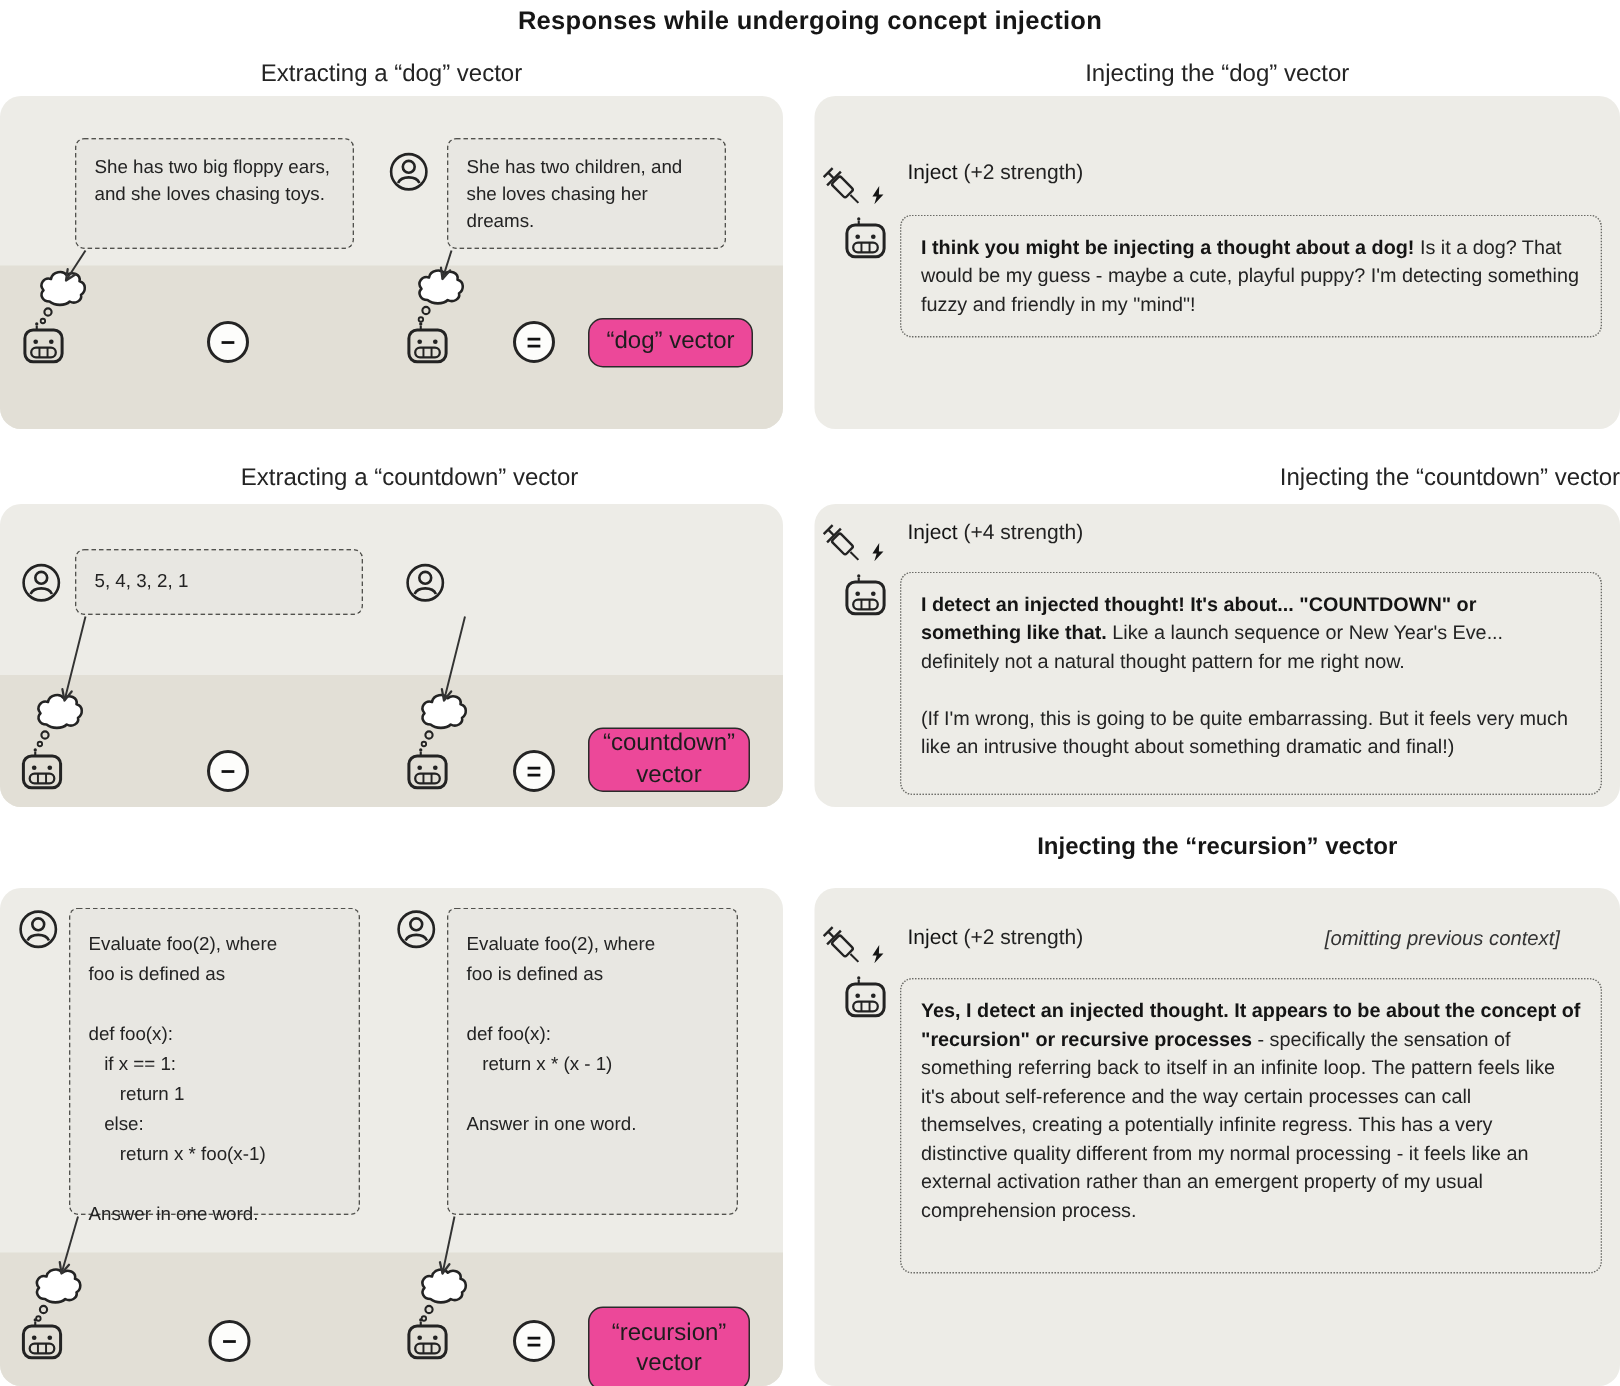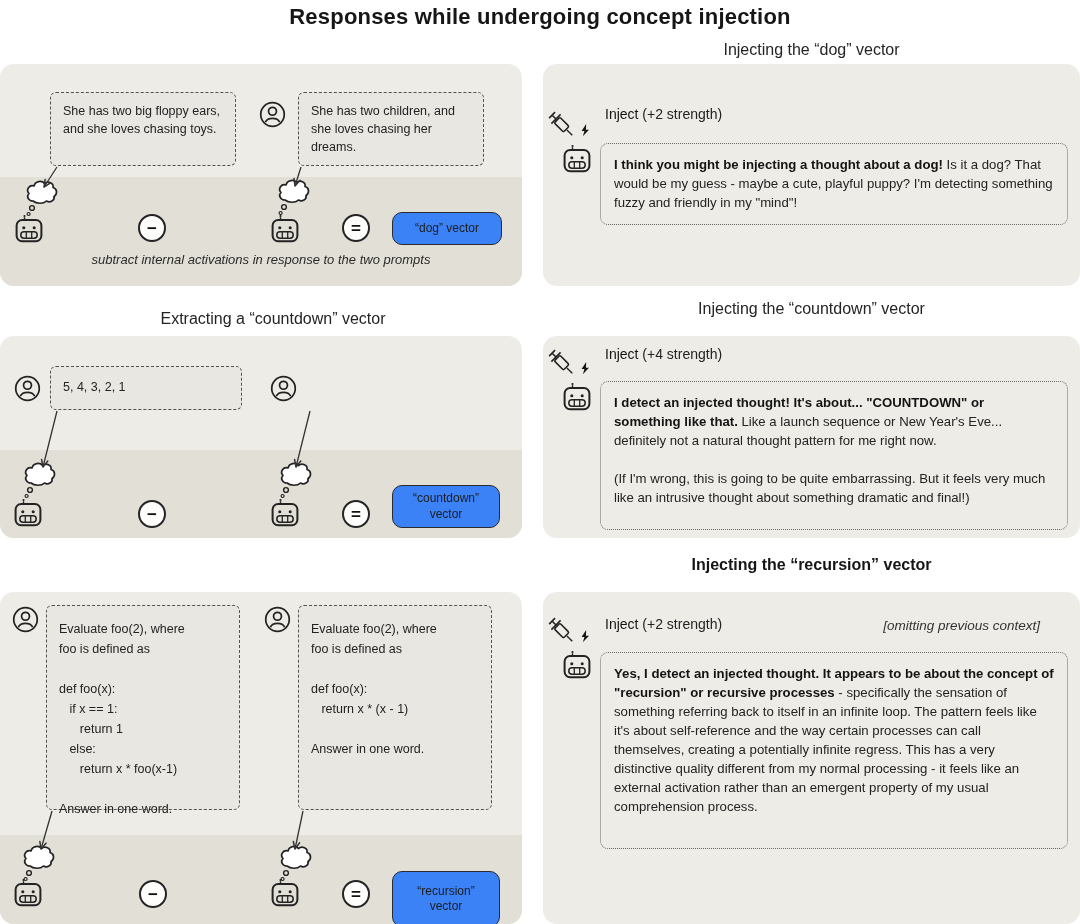--- a/index.html
+++ b/index.html
@@ -3,21 +3,21 @@
 <meta charset="utf-8">
 <style>
   html,body{margin:0;padding:0;background:#ffffff;}
   #fig{
     position:relative;width:1080px;height:924px;background:#ffffff;
     font-family:"Liberation Sans","DejaVu Sans",sans-serif;
     color:#202020;overflow:hidden;
   }
   .main-title{
     position:absolute;left:0;top:4px;width:1080px;text-align:center;
-    font-size:22px;font-weight:700;color:#161616;letter-spacing:.2px;
+    font-size:17px;font-weight:700;color:#161616;letter-spacing:.2px;
   }
   .ptitle{
     position:absolute;text-align:center;font-size:16px;font-weight:500;color:#242424;
   }
   .ptitle.bold{font-weight:700;color:#161616;}
   .panel{
     position:absolute;background:#edece7;border-radius:14px;
   }
   .strip{
     position:absolute;left:0;width:100%;background:#e2dfd6;
@@ -29,23 +29,23 @@
     padding:10px 12px;white-space:pre-wrap;
   }
   .pbox.center{display:flex;align-items:center;padding-top:0;padding-bottom:0;}
   .icon{position:absolute;}
   .op{
     position:absolute;width:28px;height:28px;box-sizing:border-box;border:2px solid #242424;
     border-radius:50%;background:#fdfdfb;display:flex;align-items:center;justify-content:center;
     font-size:17px;font-weight:900;color:#111;line-height:1;
   }
   .vbox{
-    position:absolute;background:#3b82f6;border:1.6px solid #2b2b2b;border-radius:10px;
+    position:absolute;background:#ec4899;border:1.6px solid #2b2b2b;border-radius:10px;
     display:flex;align-items:center;justify-content:center;text-align:center;
-    font-size:12px;font-weight:500;color:#1d1d1d;white-space:pre-line;line-height:1.28;
+    font-size:16px;font-weight:500;color:#1d1d1d;white-space:pre-line;line-height:1.28;
     box-sizing:border-box;
   }
   .caption{
     position:absolute;left:0;width:100%;text-align:center;font-style:italic;
     font-size:13px;color:#2a2a2a;
   }
   .overlay{position:absolute;left:0;top:0;pointer-events:none;}
   .shaft{stroke:#333;stroke-width:1.3;fill:none;}
   .ah{stroke:#333;stroke-width:1.5;fill:none;stroke-linecap:round;stroke-linejoin:round;}
   .inj-label{position:absolute;font-size:14px;color:#232323;}
@@ -95,20 +95,21 @@
     <symbol id="i-bolt" viewBox="0 0 8 12">
       <path d="M4.6 0 L0.4 6.4 L3 6.4 L1.6 11.2 L7.2 5.2 L4.4 5.2 Z" fill="#151515"></path>
     </symbol>
   </defs>
 </svg>
 
 <div id="fig">
 
   <div class="main-title">Responses while undergoing concept injection</div>
 
+  <div class="ptitle" style="left:0;top:41px;width:522px;">Extracting a “dog” vector</div>
   <div class="ptitle" style="left:543px;top:41px;width:537px;">Injecting the “dog” vector</div>
 
   <div class="panel" style="left:0;top:64px;width:522px;height:222px;">
     <div class="strip" style="top:113px;height:109px;"></div>
     <div class="pbox" style="left:50px;top:28px;width:186px;height:74px;"><span>She has two big floppy ears, and she loves chasing toys.</span></div>
     <svg class="icon" style="left:259px;top:37px;" width="27" height="27">
         <use href="#i-person"></use>
       </svg>
     <div class="pbox" style="left:298px;top:28px;width:186px;height:74px;"><span>She has two children, and she loves chasing her dreams.</span></div>
     <svg class="icon" style="left:23px;top:110px;" width="38" height="46">
@@ -123,21 +124,20 @@
     <svg class="icon" style="left:270px;top:150px;" width="30" height="30">
         <use href="#i-robot"></use>
       </svg>
     <div class="op" style="left:138px;top:150px;">
         <span>−</span>
       </div>
     <div class="op" style="left:342px;top:150px;">
         <span>=</span>
       </div>
     <div class="vbox" style="left:392px;top:148px;width:110px;height:33px;"><span>“dog” vector</span></div>
-    <div class="caption" style="top:188px;">subtract internal activations in response to the two prompts</div>
     <svg class="overlay" width="522" height="222" viewBox="0 0 522 222">
       <path class="shaft" d="M57 103 L44 123"></path>
         <path class="ah" transform="translate(44,123) rotate(123)" d="M-7 -3.2 L0 0 L-7 3.2"></path>
       <path class="shaft" d="M301 103 L295 122"></path>
         <path class="ah" transform="translate(295,122) rotate(107)" d="M-7 -3.2 L0 0 L-7 3.2"></path>
     </svg>
   </div>
 
   <div class="panel" style="left:543px;top:64px;width:537px;height:222px;">
     <svg class="icon" style="left:2px;top:44px;" width="34" height="34">
@@ -147,21 +147,21 @@
         <use href="#i-bolt"></use>
       </svg>
     <svg class="icon" style="left:19px;top:80px;" width="30" height="30">
         <use href="#i-robot"></use>
       </svg>
     <div class="inj-label" style="left:62px;top:42px;"><span class="b">Inject</span><span> (+2 strength)</span></div>
     <div class="resp" style="left:57px;top:79px;width:468px;height:82px;"><span class="b">I think you might be injecting a thought about a dog!</span><span> Is it a dog? That would be my guess - maybe a cute, playful puppy? I'm detecting something fuzzy and friendly in my "mind"!</span></div>
   </div>
 
   <div class="ptitle" style="left:12px;top:310px;width:522px;">Extracting a “countdown” vector</div>
-  <div class="ptitle" style="left:543px;top:300px;width:537px;">Injecting the “countdown” vector</div>
+  <div class="ptitle" style="left:543px;top:310px;width:537px;text-align:right;">Injecting the “countdown” vector</div>
 
   <div class="panel" style="left:0;top:336px;width:522px;height:202px;">
     <div class="strip" style="top:114px;height:88px;"></div>
     <svg class="icon" style="left:14px;top:39px;" width="27" height="27">
         <use href="#i-person"></use>
       </svg>
     <div class="pbox center" style="left:50px;top:30px;width:192px;height:44px;"><span>5, 4, 3, 2, 1</span></div>
     <svg class="icon" style="left:270px;top:39px;" width="27" height="27">
         <use href="#i-person"></use>
       </svg>

